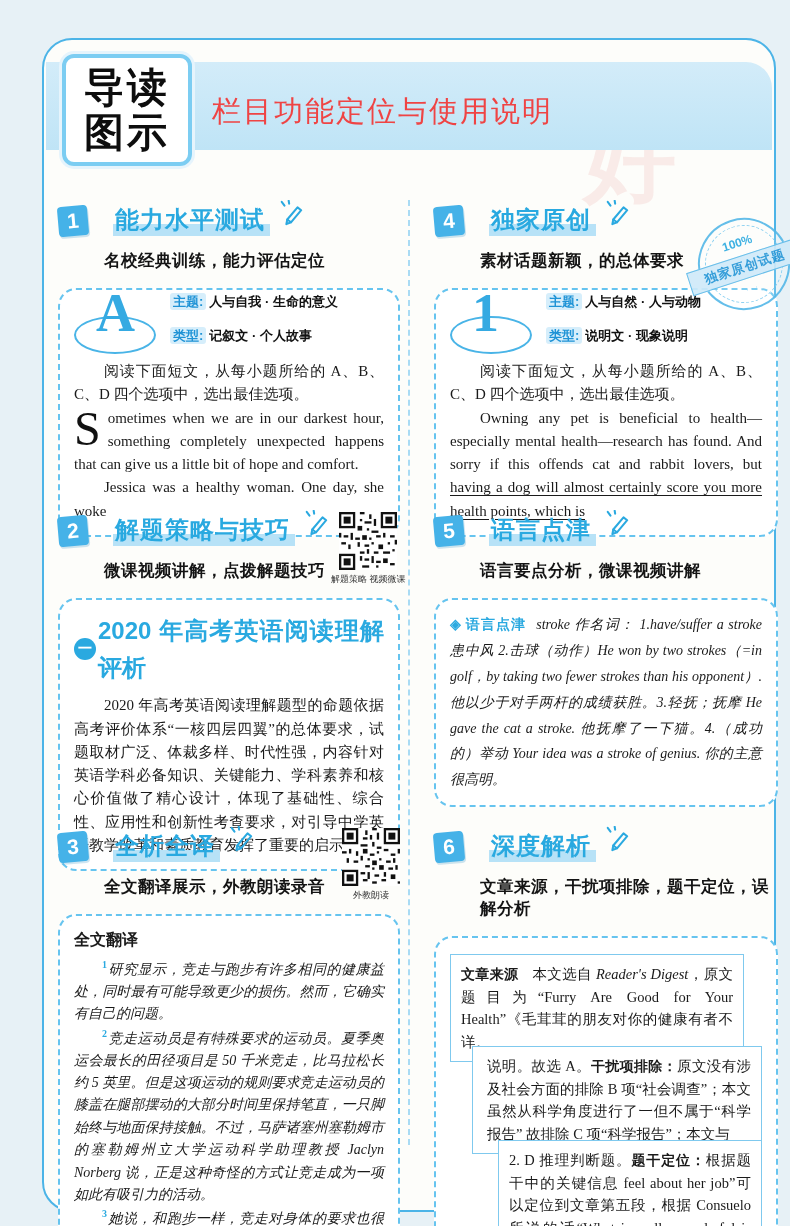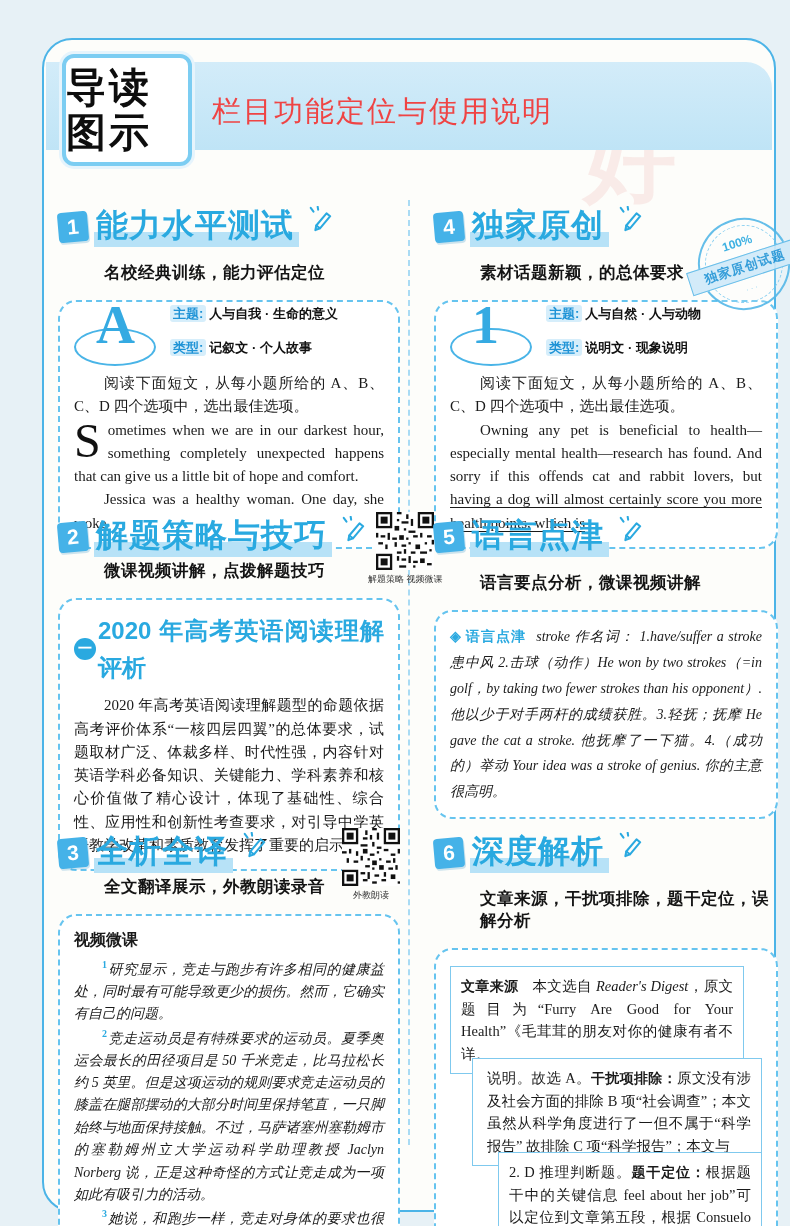--- a/index.html
+++ b/index.html
@@ -15,21 +15,21 @@
   }
   .band{
     position:absolute;left:2px;top:22px;width:726px;height:88px;
     background:linear-gradient(#d3ecf9,#bfe4f6);
     border-radius:0 26px 0 0;
   }
   .badge{
     position:absolute;left:18px;top:14px;width:122px;height:104px;
     background:#fff;border:4px solid #7ccdf2;border-radius:12px;
     box-shadow:0 0 0 3px #e6f4fc;
-    display:flex;flex-direction:column;align-items:flex-start;justify-content:center;
+    display:flex;flex-direction:column;align-items:center;justify-content:center;
     font-weight:bold;font-size:40px;line-height:1.12;color:#0d0d0d;letter-spacing:3px;
   }
   .page-title{
     position:absolute;left:168px;top:52px;
     font-size:29px;color:#ef4444;letter-spacing:2px;font-weight:normal;
   }
   .wm{position:absolute;font-weight:bold;pointer-events:none;}
   .wm1{left:540px;top:58px;font-size:92px;color:rgba(220,80,80,.10);}
   .wm2{left:528px;top:270px;font-size:92px;color:rgba(220,80,80,.09);}
   .wm3{left:460px;top:300px;font-size:86px;color:rgba(90,170,220,.10);}
@@ -44,21 +44,21 @@
 
   .sec-head{display:flex;align-items:flex-start;justify-content:space-between;}
   .head-left{display:flex;align-items:center;}
   .num{
     flex:none;width:30px;height:30px;background:#45b2e8;color:#fff;
     font-weight:bold;font-size:21px;border-radius:4px;
     display:flex;align-items:center;justify-content:center;
     transform:rotate(-5deg);box-shadow:1px 2px 0 rgba(60,150,200,.25);
   }
   .sec-title{
-    margin-left:6px;font-size:32px;font-weight:bold;color:#29a9e0;letter-spacing:1px;
+    margin-left:25px;font-size:24px;font-weight:bold;color:#29a9e0;letter-spacing:1px;
     background:linear-gradient(transparent 60%, #b7e2f7 60%, #b7e2f7 94%, transparent 94%);
     padding:0 5px 2px 2px;white-space:nowrap;
   }
   .pen{margin-left:6px;flex:none;transform:translateY(-6px);}
   .sec-sub{margin:12px 0 0 46px;font-size:16.5px;font-weight:bold;color:#141414;letter-spacing:.5px;}
   .qr-wrap{flex:none;text-align:center;margin-top:-2px;}
   .qr-svg{width:58px;height:58px;display:block;margin:0 auto;background:#fff;}
   .qr-cap{font-size:9px;color:#333;margin-top:3px;white-space:nowrap;}
 
   .dash-box{
@@ -401,21 +401,21 @@
               <rect x="13" y="23" width="2" height="1"></rect>
               <rect x="17" y="22" width="2" height="1"></rect>
               <rect x="24" y="23" width="1" height="1"></rect>
             </g>
           </svg>
         <div class="qr-cap">外教朗读</div>
       </div>
     </div>
     <div class="sec-sub" style="margin-top:-26px">全文翻译展示，外教朗读录音</div>
     <div class="dash-box">
-      <div class="trans-head">视频微课</div>
+      <div class="trans-head">全文翻译</div>
       <p class="t-para kai"><span class="sup">1</span><span>研究显示，竞走与跑步有许多相同的健康益处，同时最有可能导致更少的损伤。然而，它确实有自己的问题。</span></p>
       <p class="t-para kai"><span class="sup">2</span><span>竞走运动员是有特殊要求的运动员。夏季奥运会最长的田径项目是 50 千米竞走，比马拉松长约 5 英里。但是这项运动的规则要求竞走运动员的膝盖在腿部摆动的大部分时间里保持笔直，一只脚始终与地面保持接触。不过，马萨诸塞州塞勒姆市的塞勒姆州立大学运动科学助理教授 Jaclyn Norberg 说，正是这种奇怪的方式让竞走成为一项如此有吸引力的活动。</span></p>
       <p class="t-para kai"><span class="sup">3</span><span>她说，和跑步一样，竞走对身体的要求也很高。据大多数计算，竞走者以每小时 6 英里的速度行走，每小时燃烧大约 800</span></p>
     </div>
   </div>
 
   <div class="sec sec-right s-row3">
     <div class="sec-head">
       <div class="head-left">
         <div class="num">6</div>

